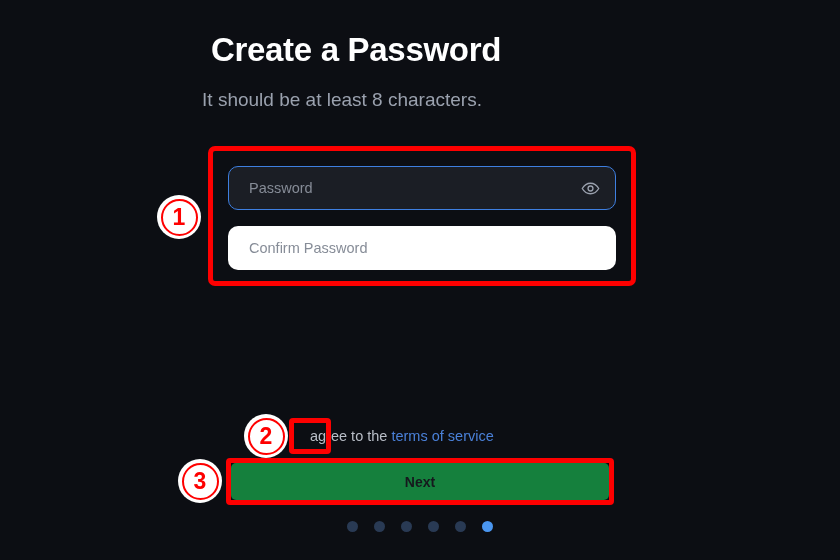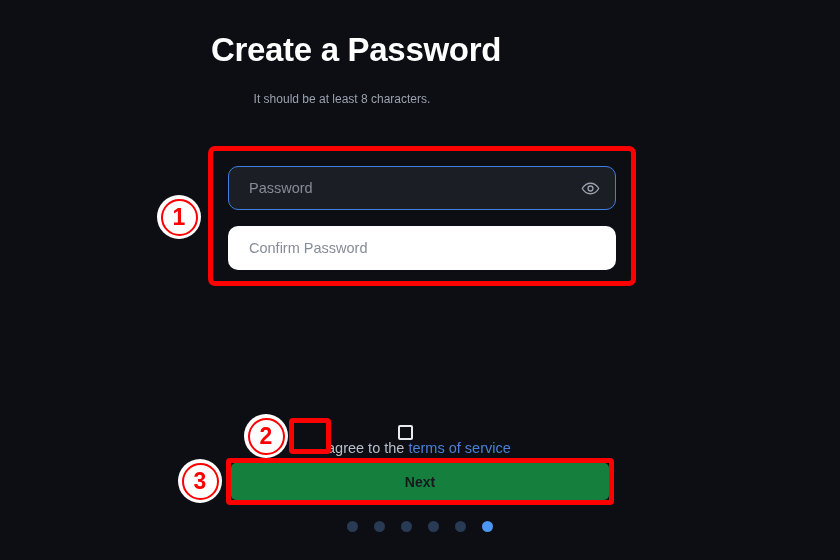--- a/index.html
+++ b/index.html
@@ -34,21 +34,21 @@
     color: #ffffff;
     letter-spacing: -0.3px;
     line-height: 40px;
   }
   .subtitle {
     position: absolute;
     left: 0;
     top: 89px;
     width: 684px;
     text-align: center;
-    font-size: 12px;
+    font-size: 19px;
     color: #9aa1ae;
     line-height: 21px;
   }
   .subtitle .line { display: block; }
 
   
   .field-group {
     position: absolute;
     left: 228px;
     top: 166px;
@@ -88,26 +88,25 @@
     display: flex;
     align-items: center;
     justify-content: center;
     cursor: pointer;
   }
   .eye-btn svg { display: block; }
 
   
   .terms-row {
     position: absolute;
-    left: 300px;
+    left: 268px;
     top: 425px;
     display: flex;
     align-items: center;
     height: 22px;
-    flex-direction: column;
   }
   .checkbox {
     box-sizing: border-box;
     width: 15px;
     height: 15px;
     border: 2px solid #e9eaee;
     border-radius: 2px;
     background: transparent;
     cursor: pointer;
     flex: none;

